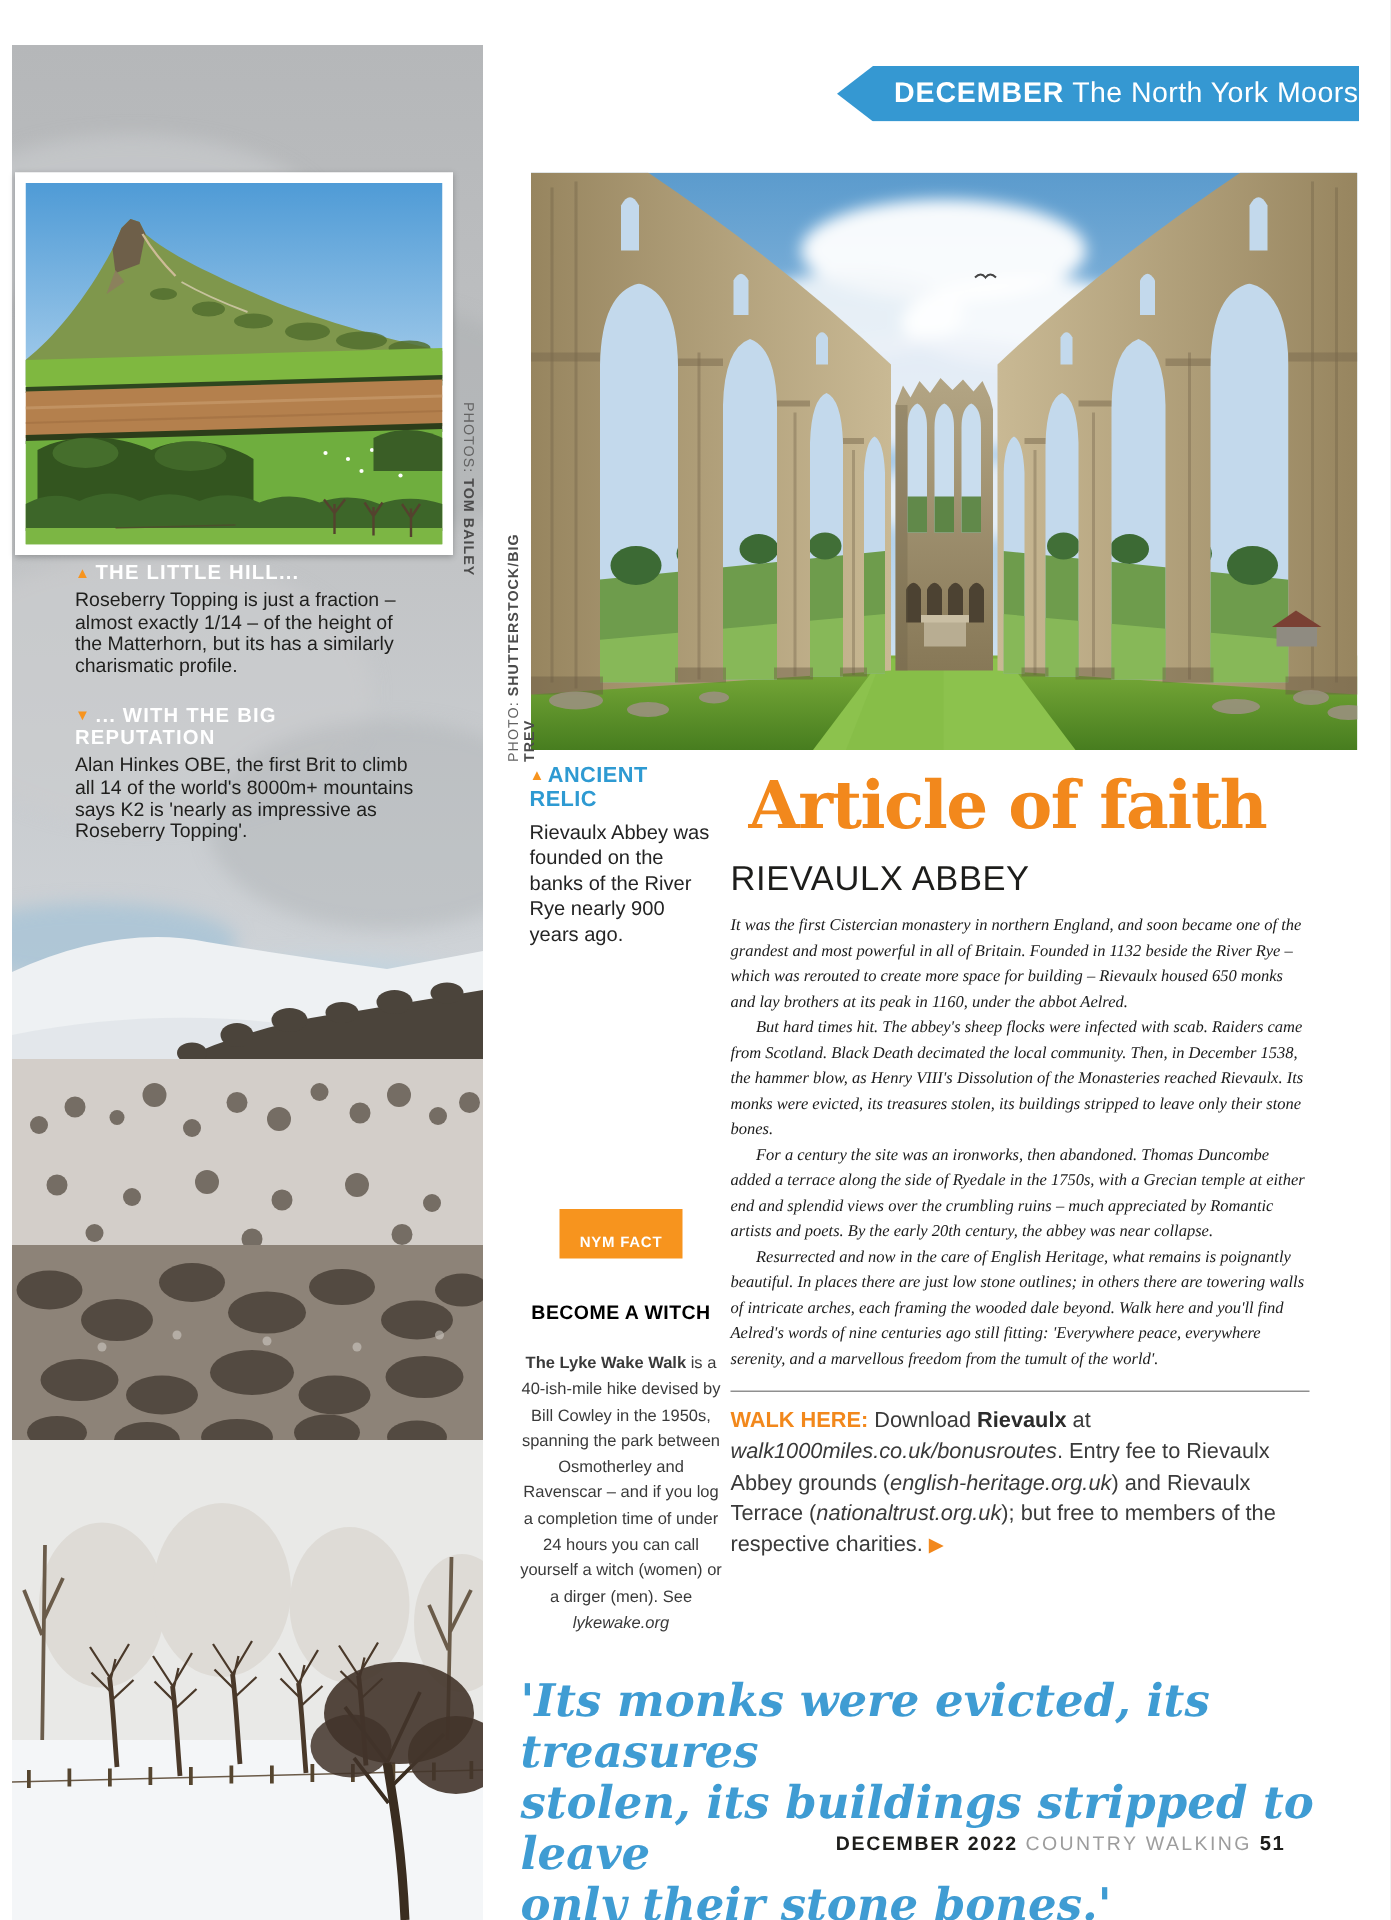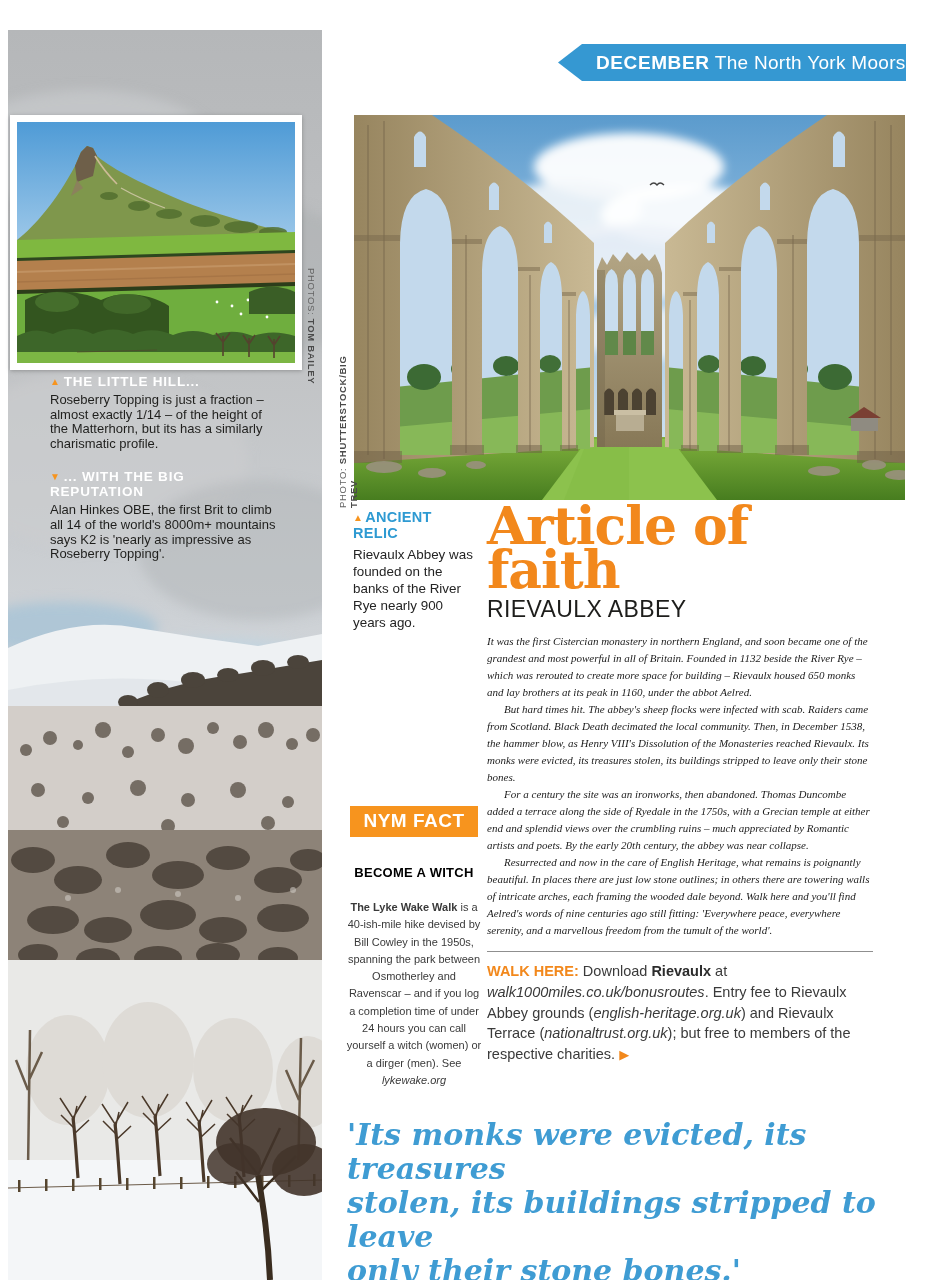--- a/index.html
+++ b/index.html
@@ -36,37 +36,37 @@
   .abbey svg{display:block;width:100%;height:100%;}
 
   
   .ancient{left:353px;top:510px;width:124px;}
   .ar-title{font-size:14.5px;font-weight:bold;color:#2e9ad2;line-height:15.5px;letter-spacing:.3px;width:95px;}
   .ar-title .tri{color:#f7941e;font-size:10px;margin-right:2px;vertical-align:1px;}
   .ar-body{font-size:13.4px;line-height:17px;color:#242424;margin:5px 0 0;font-weight:500;}
 
   
   .article{left:487px;top:504px;width:386px;}
-  .article h1{margin:0;font-family:"DejaVu Serif",serif;font-weight:bold;font-size:52px;
+  .article h1{margin:12px;font-family:"DejaVu Serif",serif;font-weight:bold;font-size:44px;
               line-height:44px;color:#f2881c;letter-spacing:-1px;}
   .article h2{margin:4px 0 10px;font-weight:400;font-size:23px;letter-spacing:.4px;color:#1d1d1b;}
   .article p.body{margin:0;font-family:"Liberation Serif",serif;font-size:11px;
                   line-height:17px;color:#1b1b1b;font-style:italic;}
   .article p.indent{text-indent:17px;}
   .article hr{margin:12px 0 9px;border:none;border-top:1px solid #8f8f8f;}
   .walk{margin:0;font-size:14.5px;line-height:20.8px;color:#3a3a3a;font-weight:500;}
   .walk .wh{color:#f2881c;font-weight:bold;}
   .walk .bold{font-weight:bold;color:#2c2c2c;}
   .walk .it{font-style:italic;text-align:right;}
   .walk .arrow{color:#f2881c;font-size:13px;}
 
   
   .nym{left:345px;top:806px;width:138px;text-align:center;}
   .ribbon{position:relative;display:inline-block;background:#f7941e;color:#fff;font-weight:bold;
-          font-size:19px;letter-spacing:.5px;padding:4px 13px 5px;}
+          font-size:10px;letter-spacing:.5px;padding:17px 13px 5px;}
   .ribbon::before,.ribbon::after{content:"";position:absolute;top:5px;width:0;height:0;
           border-style:solid;z-index:-1;}
   .ribbon::before{left:-11px;border-width:11px 12px 11px 0;border-color:transparent #e2830f transparent transparent;}
   .ribbon::after{right:-11px;border-width:11px 0 11px 12px;border-color:transparent transparent transparent #e2830f;}
   .nym-title{margin-top:25px;font-size:13px;font-weight:bold;color:#000000;line-height:21px;letter-spacing:.3px;}
   .nym-body{margin-top:16px;font-size:11px;line-height:17.3px;color:#3a3a3a;font-weight:500;}
   .nym-body .it{font-style:italic;}
 
   
   .quote{left:347px;top:1118px;width:540px;font-family:"DejaVu Serif",serif;font-weight:bold;
@@ -410,14 +410,17 @@
     <div class="nym-title">BECOME A WITCH</div>
     <p class="nym-body"><b>The Lyke Wake Walk</b><span> is a 40-ish-mile hike devised by Bill Cowley in the 1950s, spanning the park between Osmotherley and Ravenscar – and if you log a completion time of under 24 hours you can call yourself a witch (women) or a dirger (men). See </span><span class="it">lykewake.org</span></p>
   </div>
 
   <div class="abs quote">
     <div>'Its monks were evicted, its treasures</div>
     <div>stolen, its buildings stripped to leave</div>
     <div>only their stone bones.'</div>
   </div>
 
+  <div class="abs footer">
+    <span class="date">DECEMBER 2022</span><span class="mag"> COUNTRY WALKING </span><span class="pg">51</span>
+  </div>
 
 </div>
 
 </body></html>

